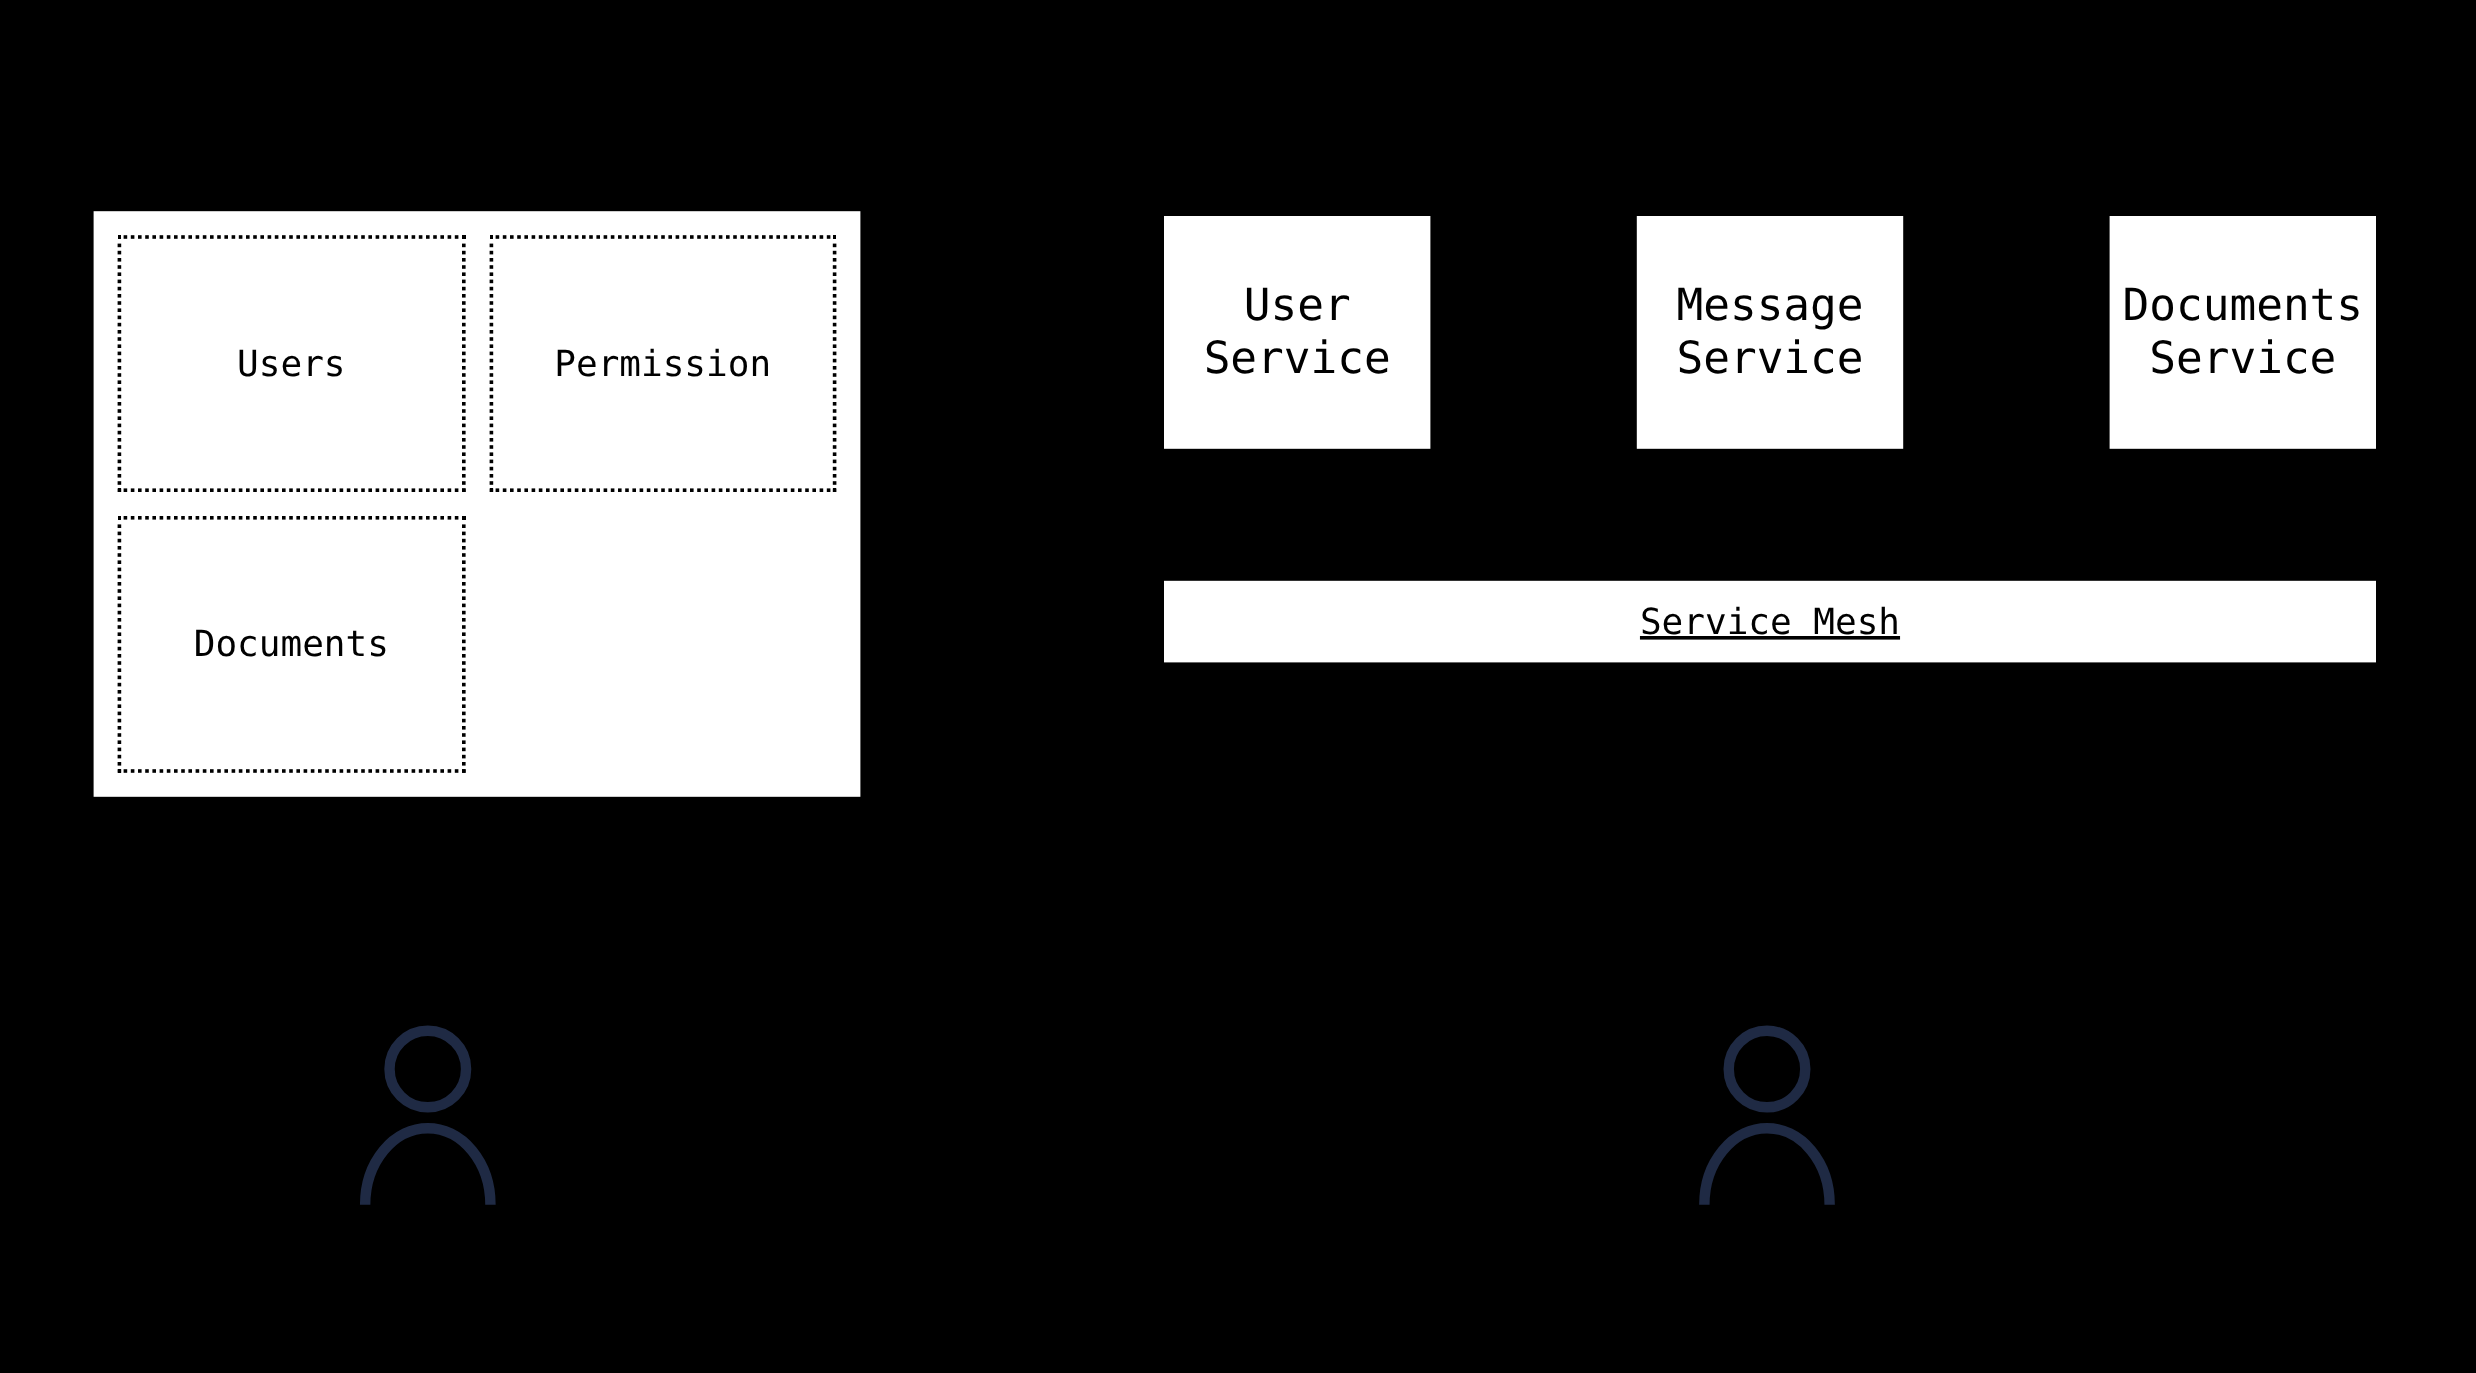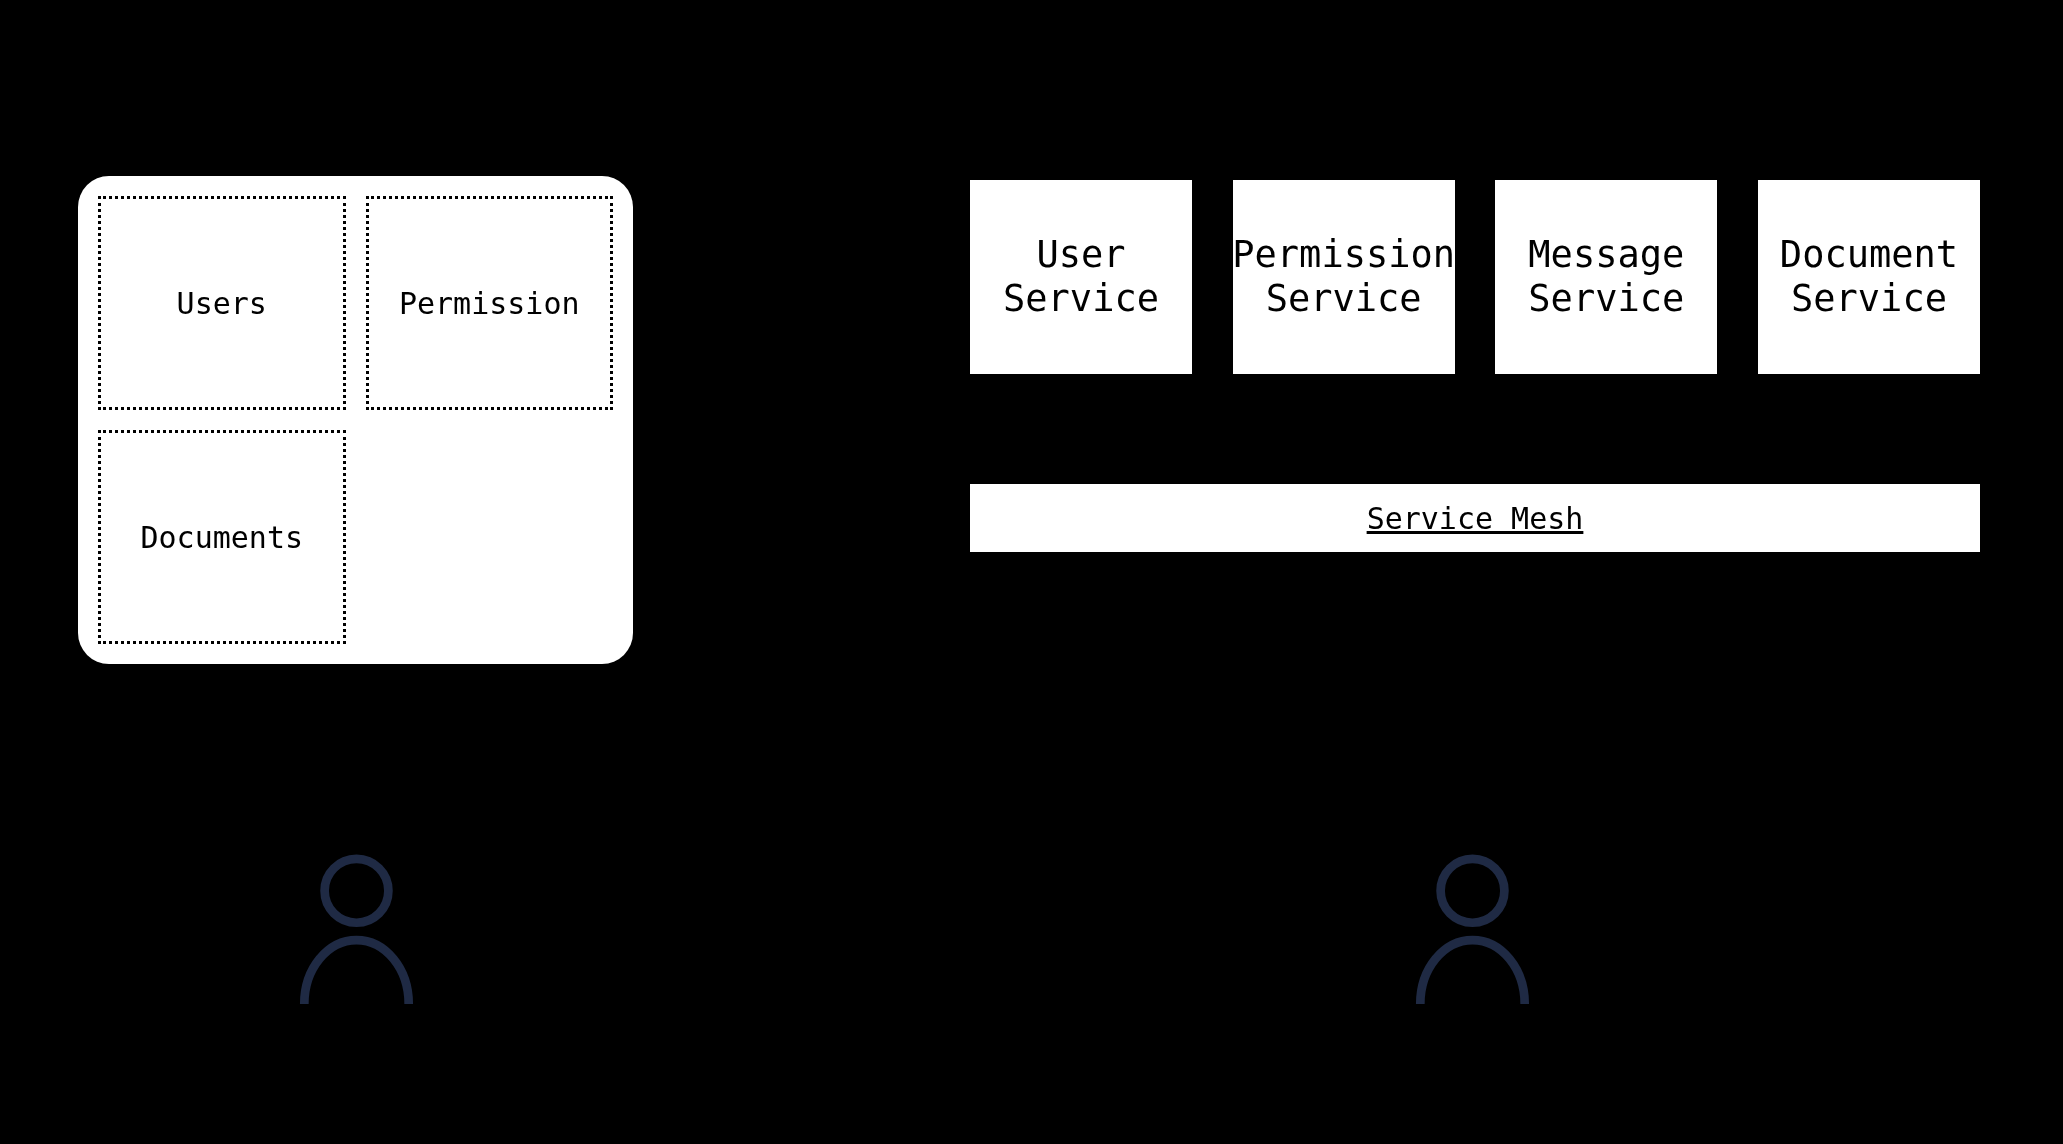--- a/index.html
+++ b/index.html
@@ -15,29 +15,28 @@
       width: 2063px;
       height: 1144px;
       position: relative;
     }
 
     
     .monolith {
       position: absolute;
       left: 78px;
       top: 176px;
-      width: 555px;
+      width: 639px;
       height: 488px;
       background: #fff;
       padding: 20px;
       display: grid;
       grid-template-columns: 1fr 1fr;
       grid-template-rows: 1fr 1fr;
       gap: 20px;
-      border-radius: 31px;
     }
     .module {
       border: 3px dotted #000;
       display: flex;
       align-items: center;
       justify-content: center;
       font-size: 30px;
       text-align: center;
     }
 
@@ -118,27 +117,24 @@
     <div class="module">
       <span>Documents</span>
     </div>
   </div>
 
   <div class="services-row">
     <div class="service">
       <span>User Service</span>
     </div>
     <div class="service">
-      <span>Permission Service</span>
-    </div>
-    <div class="service">
       <span>Message Service</span>
     </div>
     <div class="service">
-      <span>Document Service</span>
+      <span>Documents Service</span>
     </div>
   </div>
 
   <div class="service-mesh">
     <span>Service Mesh</span>
   </div>
 
 
   <div class="user-icon user-left">
     <svg viewBox="0 0 100 110">

